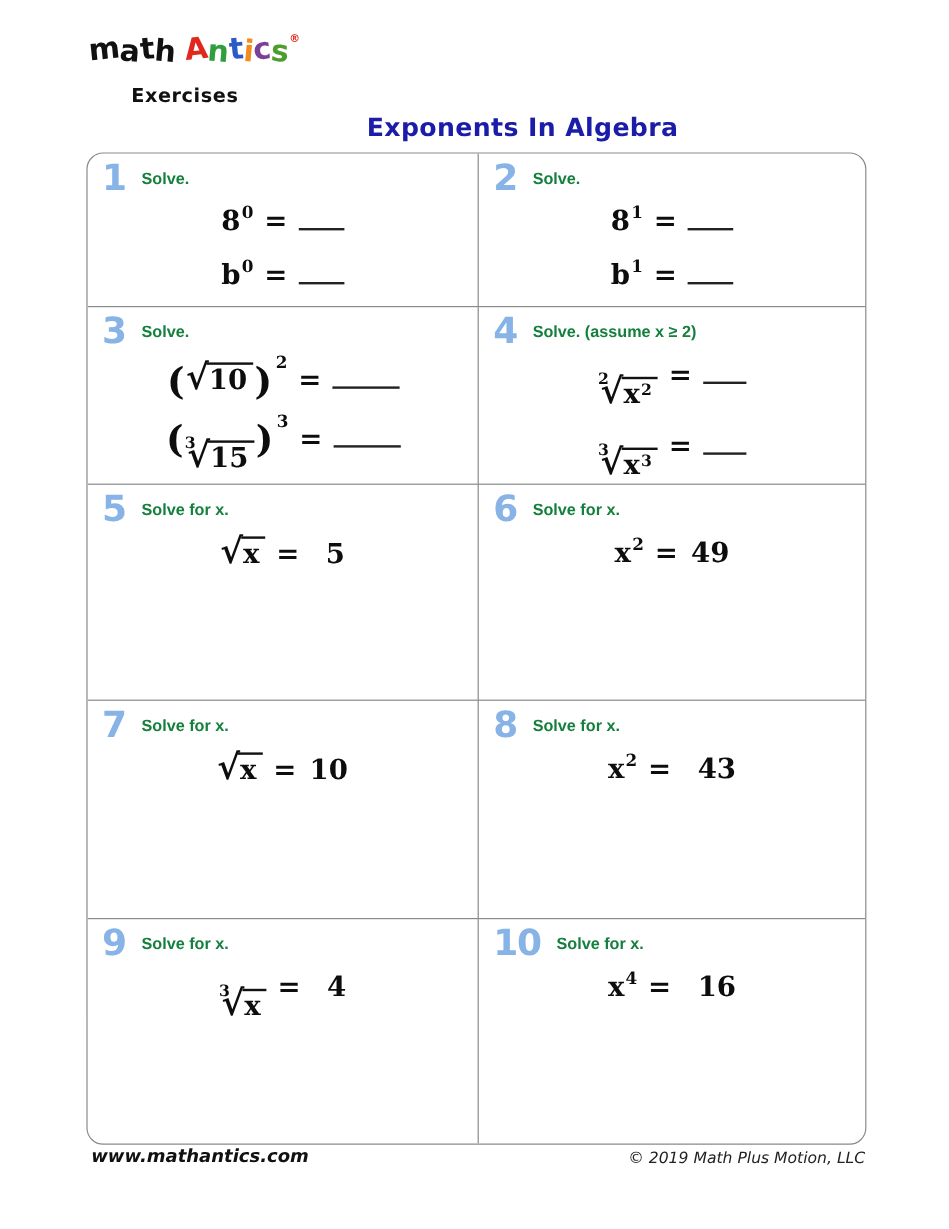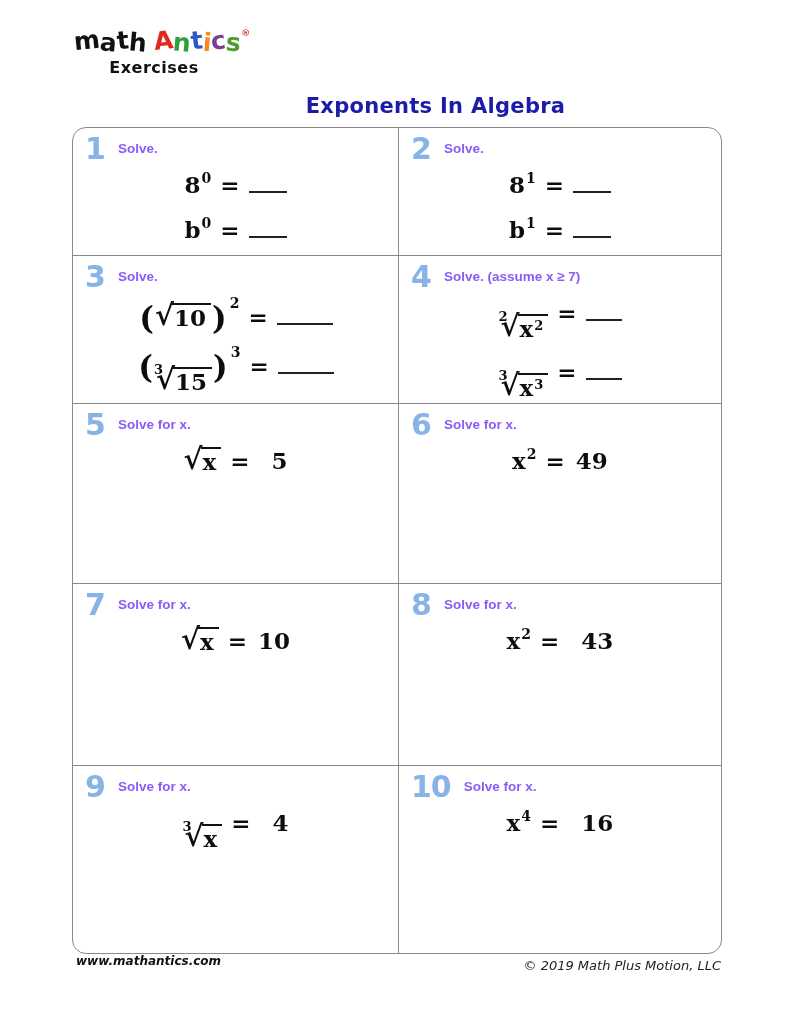--- a/index.html
+++ b/index.html
@@ -7,42 +7,42 @@
 
   
   .logo{position:absolute;left:74px;top:28px;width:160px;text-align:center;}
   .logo-main{font-family:"DejaVu Sans",sans-serif;font-weight:bold;font-size:25px;line-height:1.1;white-space:nowrap;}
   .logo-main .logo-word{display:inline-block;}
   .logo-main span.lg{display:inline-block;}
   .logo-word .lg:nth-child(odd){transform:rotate(-6deg) translateY(-1px);}
   .logo-word .lg:nth-child(even){transform:rotate(5deg) translateY(1px);}
   .logo-gap{display:inline-block;width:7px;}
   .reg{font-size:9px;vertical-align:top;position:relative;top:1px;font-weight:bold;}
-  .logo-sub{font-family:"DejaVu Sans",sans-serif;font-weight:bold;font-size:16px;margin-top:2px;letter-spacing:0.5px;}
+  .logo-sub{font-family:"DejaVu Sans",sans-serif;font-weight:bold;font-size:16px;margin-top:14px;letter-spacing:0.5px;}
 
   
   .fields{position:absolute;left:520px;top:31px;width:201px;}
   .field{height:21px;border-bottom:1.6px solid #9a9a9a;margin-bottom:8px;}
   .field-label{font-weight:bold;font-size:15px;color:#8a8a8a;letter-spacing:0.3px;}
 
   
   .title{position:absolute;top:94px;left:0;width:791px;text-align:center;
          font-family:"DejaVu Sans",sans-serif;font-weight:bold;font-size:21px;letter-spacing:0.3px;padding-left:40px;}
 
   
   .grid{position:absolute;left:72px;top:127px;width:648px;height:825px;
         border:1.6px solid #8a8a8a;border-radius:14px;overflow:hidden;
         display:grid;grid-template-columns:326px 1fr;grid-template-rows:128px 148px 180px 182px 187px;
         background:#fff;}
   .cell{box-sizing:border-box;}
   .cell.bl{border-right:1.4px solid #8a8a8a;}
   .cell.bb{border-bottom:1.4px solid #8a8a8a;}
   .cell-head{display:flex;align-items:flex-start;padding:9px 4px 0 12px;gap:13px;}
   .num{font-family:"DejaVu Sans",sans-serif;font-weight:bold;font-size:30px;line-height:24px;letter-spacing:-1px;}
-  .label{font-weight:bold;font-size:13.5px;padding-top:4px;color:#8b5cf6;}
+  .label{font-weight:bold;font-size:13.5px;padding-top:4px;color:#15803d;}
 
   
   .equations{display:flex;flex-direction:column;align-items:center;row-gap:17px;margin-top:10px;}
   .equation{font-family:"DejaVu Serif",serif;font-weight:bold;font-size:23px;color:#0d0d0d;
             display:flex;align-items:baseline;line-height:1.2;}
   .exp{font-size:14px;position:relative;top:-10px;margin-left:1px;}
   .eq-sign{margin:0 9px;}
   .blank{display:inline-block;border-bottom:2.4px solid #222;height:14px;}
   .rhs-val{margin-left:2px;}
   .rhs-pad{margin-left:13px;}
@@ -50,21 +50,21 @@
   .rad{display:inline-flex;align-items:flex-start;}
   .rad-idx{font-size:13px;margin:-5px -7px 0 0;position:relative;z-index:1;}
   .rad-sign{font-size:29px;line-height:25px;display:inline-block;}
   .rcand{border-top:2.2px solid #111;padding:1px 5px 0 2px;margin-left:-2px;line-height:1.05;display:inline-block;}
   .rsup{font-size:13px;position:relative;top:-7px;margin-left:1px;}
   .paren{font-size:31px;font-weight:bold;line-height:1;position:relative;top:4px;margin:0 1px;font-family:"DejaVu Serif",serif;}
   .outer-exp{font-size:14px;position:relative;top:-17px;margin-left:2px;}
 
   
   .footer-site{position:absolute;left:76px;top:954px;font-family:"DejaVu Sans",sans-serif;
-               font-weight:bold;font-style:italic;font-size:12px;}
+               font-weight:bold;font-style:italic;font-size:15px;}
   .footer-copy{position:absolute;right:70px;top:958px;font-family:"DejaVu Sans",sans-serif;
                font-style:italic;font-size:13px;color:#222;}
 </style>
 </head>
 <body>
 
 <div class="logo">
   <div class="logo-main">
     <span class="logo-word"><span class="lg" style="color: rgb(17, 17, 17);">m</span><span class="lg" style="color: rgb(17, 17, 17);">a</span><span class="lg" style="color: rgb(17, 17, 17);">t</span><span class="lg" style="color: rgb(17, 17, 17);">h</span></span><span class="logo-gap"></span><span class="logo-word"><span class="lg" style="color: rgb(224, 40, 30);">A</span><span class="lg" style="color: rgb(47, 158, 61);">n</span><span class="lg" style="color: rgb(43, 89, 200);">t</span><span class="lg" style="color: rgb(242, 140, 30);">i</span><span class="lg" style="color: rgb(124, 63, 152);">c</span><span class="lg" style="color: rgb(77, 158, 47);">s</span></span><span class="reg" style="color: rgb(224, 40, 30);">®</span>
   </div>
@@ -144,21 +144,21 @@
           <span class="paren">)</span>
           <span class="outer-exp">3</span>
           <span class="eq-sign">=</span>
           <span class="blank" style="width: 56px;"></span>
         </div>
       </div>
     </div>
     <div class="cell bb">
       <div class="cell-head">
         <span class="num" style="color: rgb(135, 179, 230);">4</span>
-        <span class="label">Solve.  (assume x ≥ 7)</span>
+        <span class="label">Solve.  (assume x ≥ 2)</span>
       </div>
       <div class="equations">
         <div class="equation">
           <span class="rad">
             <span class="rad-idx">2</span>
             <span class="rad-sign">√</span>
             <span class="rcand">x<span class="rsup">2</span></span>
           </span>
           <span class="eq-sign">=</span>
           <span class="blank" style="width: 36px;"></span>

